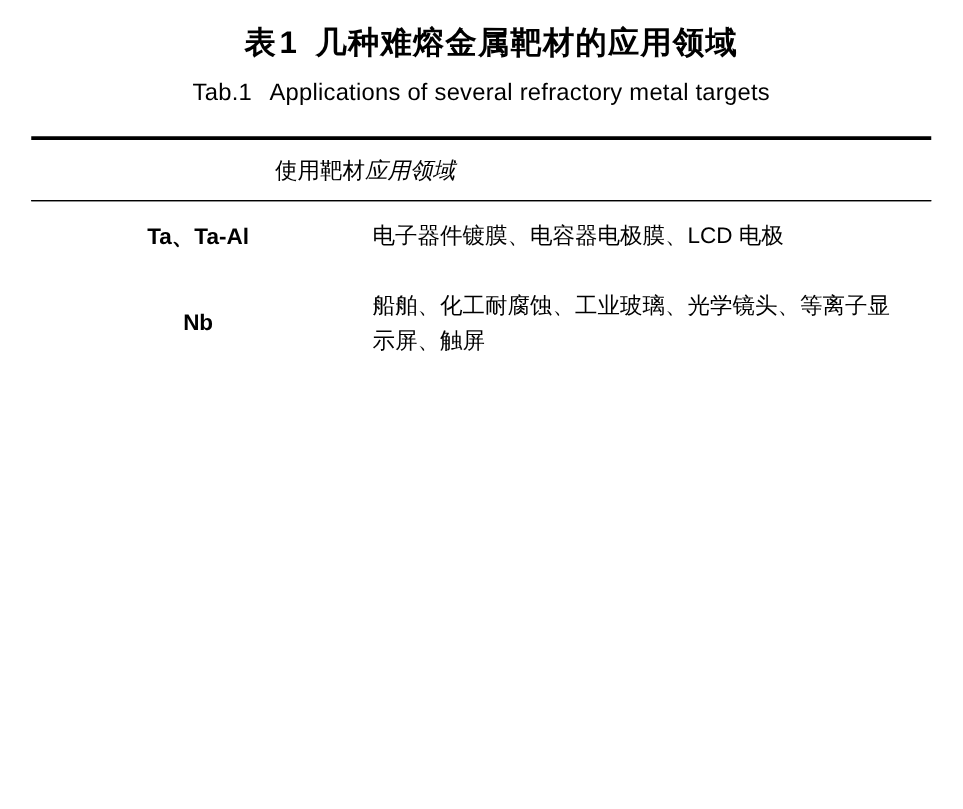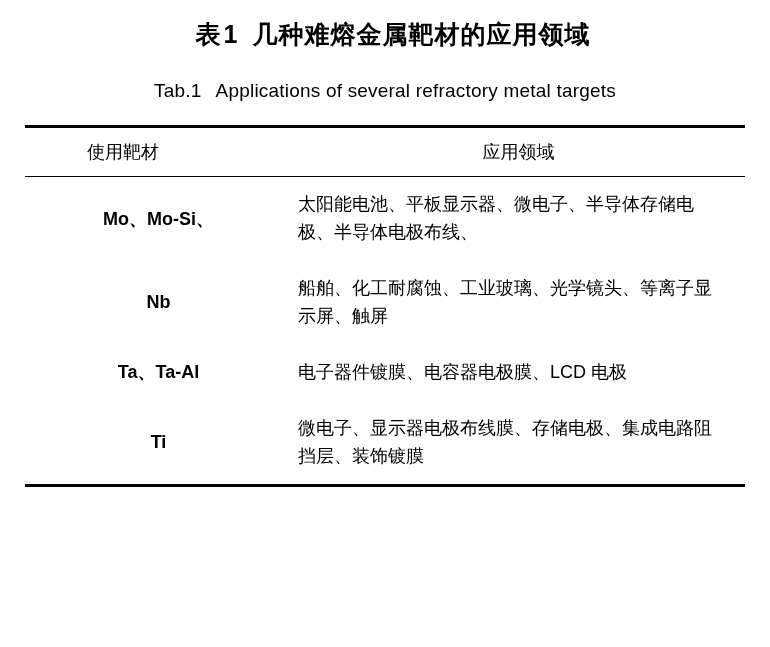--- a/index.html
+++ b/index.html
@@ -30,21 +30,21 @@
     line-height: 1.3;
     margin-left: 16px;
   }
   .title-cn .num {
     margin-left: 2px;
     margin-right: 14px;
   }
   .title-en {
     text-align: center;
     font-size: 19px;
-    margin-top: 28px;
+    margin-top: 12px;
     letter-spacing: 0.2px;
     line-height: 1.3;
   }
   .title-en .tabnum {
     margin-right: 14px;
   }
   table.main {
     width: 720px;
     margin: 22px auto 0 auto;
     border-collapse: collapse;
@@ -52,26 +52,27 @@
   }
   th.col-head {
     font-size: 18px;
     font-weight: normal;
     padding: 12px 0 12px 0;
     border-top: 3px solid #000;
     border-bottom: 1.5px solid #000;
   }
   th.col-head.left-col {
     width: 205px;
-    text-align: left;
+    text-align: right;
     padding-left: 62px;
   }
   th.col-head.right-col {
-    text-align: center;
+    text-align: left;
     padding-left: 0;
+    font-style: italic;
   }
   td.cell-left {
     width: 205px;
     text-align: center;
     vertical-align: middle;
     font-size: 18px;
     font-weight: bold;
     padding: 14px 4px 14px 4px;
     line-height: 1.5;
   }
@@ -104,32 +105,24 @@
 
   <table class="main">
     <thead>
       <tr>
         <th class="col-head left-col">使用靶材</th>
         <th class="col-head right-col">应用领域</th>
       </tr>
     </thead>
     <tbody>
       <tr>
-        <td class="cell-left">Mo、Mo-Si、</td>
-        <td class="cell-right">太阳能电池、平板显示器、微电子、半导体存储电极、半导体电极布线、</td>
+        <td class="cell-left">Ta、Ta-Al</td>
+        <td class="cell-right">电子器件镀膜、电容器电极膜、LCD 电极</td>
       </tr>
       <tr>
         <td class="cell-left">Nb</td>
         <td class="cell-right">船舶、化工耐腐蚀、工业玻璃、光学镜头、等离子显示屏、触屏</td>
-      </tr>
-      <tr>
-        <td class="cell-left">Ta、Ta-Al</td>
-        <td class="cell-right">电子器件镀膜、电容器电极膜、LCD 电极</td>
-      </tr>
-      <tr class="last-row">
-        <td class="cell-left">Ti</td>
-        <td class="cell-right">微电子、显示器电极布线膜、存储电极、集成电路阻挡层、装饰镀膜</td>
       </tr>
     </tbody>
   </table>
 
   <div class="bottom-space"></div>
 </div>
 
 </body></html>

